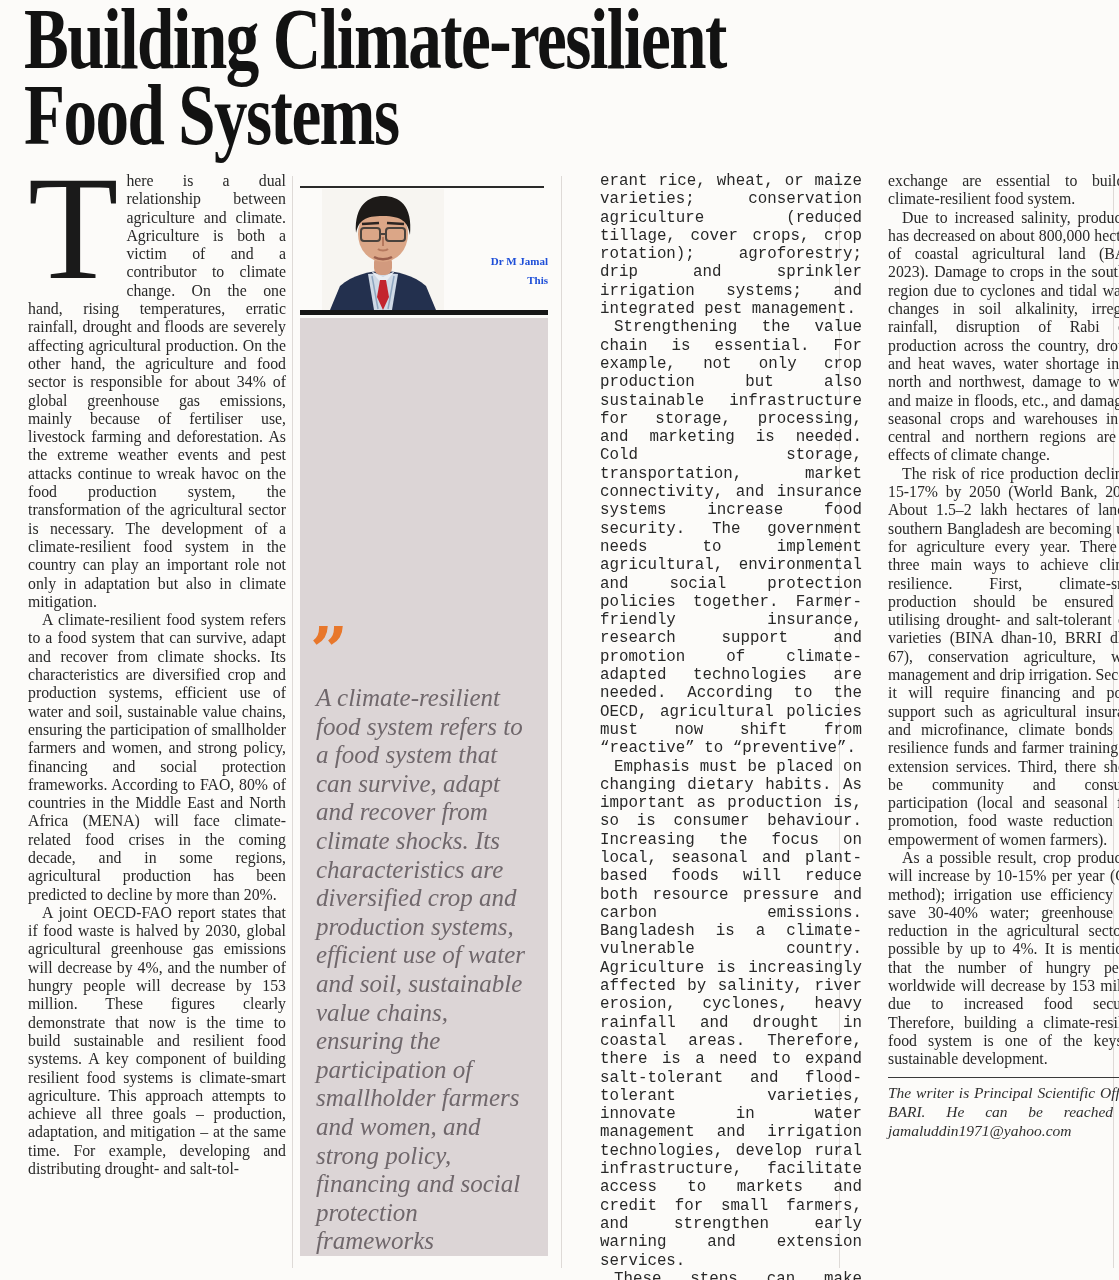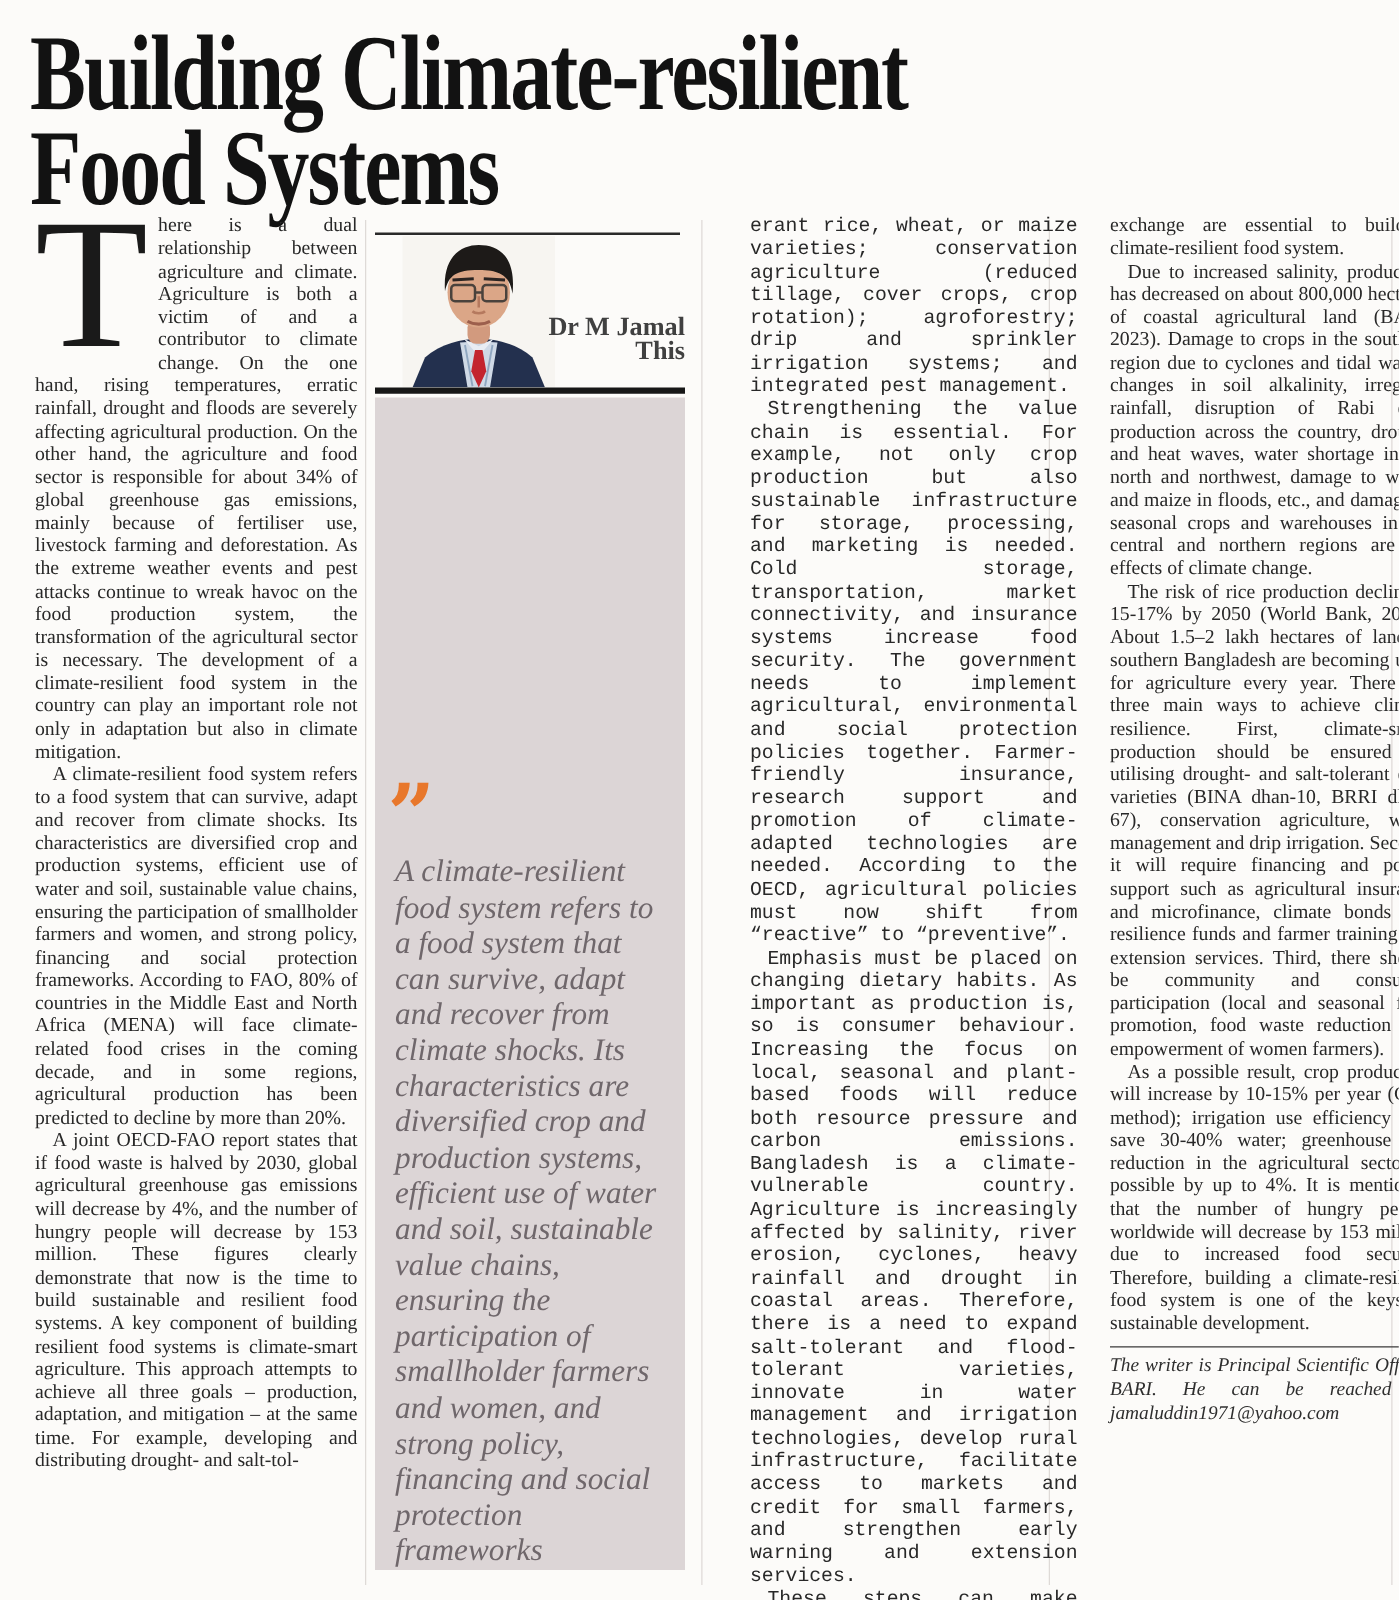--- a/index.html
+++ b/index.html
@@ -2,21 +2,21 @@
 <html><head>
 <meta charset="utf-8">
 <style>
   html,body{margin:0;padding:0;}
   body{
     width:1119px;height:1280px;position:relative;overflow:hidden;
     background:#fcfbf9;color:#262626;
     font-family:"Liberation Serif", serif;
   }
   
-  .headline{position:absolute;left:24px;top:20px;color:#121212;}
+  .headline{position:absolute;left:24px;top:1px;color:#121212;}
   .headline .hl-line{
     font-weight:bold;font-size:86px;line-height:76px;letter-spacing:-2px;
     transform:scaleX(0.78);transform-origin:0 0;white-space:nowrap;
   }
   
   .v-sep{position:absolute;top:176px;height:1092px;width:1px;background:#dedad7;}
   
   .col{
     position:absolute;top:172px;font-size:15.8px;line-height:18.3px;
     text-align:justify;color:#282828;
@@ -25,21 +25,21 @@
   .col p.indent{text-indent:14px;}
   .dropcap{
     float:left;font-size:148px;line-height:104px;height:108px;
     padding:4px 8px 0 0;color:#1a1a1a;font-weight:normal;
   }
   
   .rule-thin{position:absolute;left:300px;top:186px;width:244px;height:2px;background:#2a2a2a;}
   .photo-wrap{position:absolute;left:322px;top:189px;width:122px;height:121px;background:#f7f5f1;overflow:hidden;}
   .byline{
     position:absolute;left:430px;top:252px;width:118px;text-align:right;
-    font-weight:bold;font-size:21px;line-height:19px;color:#404040;
+    font-weight:bold;font-size:11px;line-height:19px;color:#1d4ed8;
   }
   .rule-thick{position:absolute;left:300px;top:310px;width:248px;height:5px;background:#171717;}
   .quote-box{position:absolute;left:300px;top:318px;width:248px;height:938px;background:#dcd5d6;}
   .quote-glyph{
     position:absolute;left:10px;top:300px;
     font-family:"DejaVu Serif", serif;font-weight:bold;
     font-size:66px;line-height:66px;color:#e8772b;letter-spacing:-4px;
   }
   .quote-text{
     position:absolute;left:16px;top:366px;width:218px;

